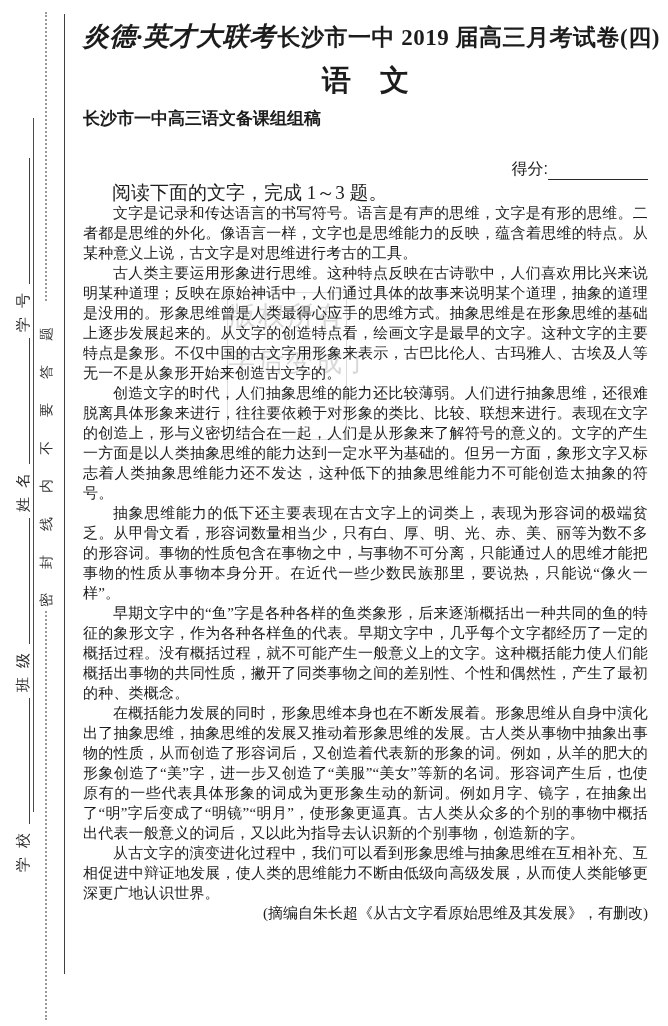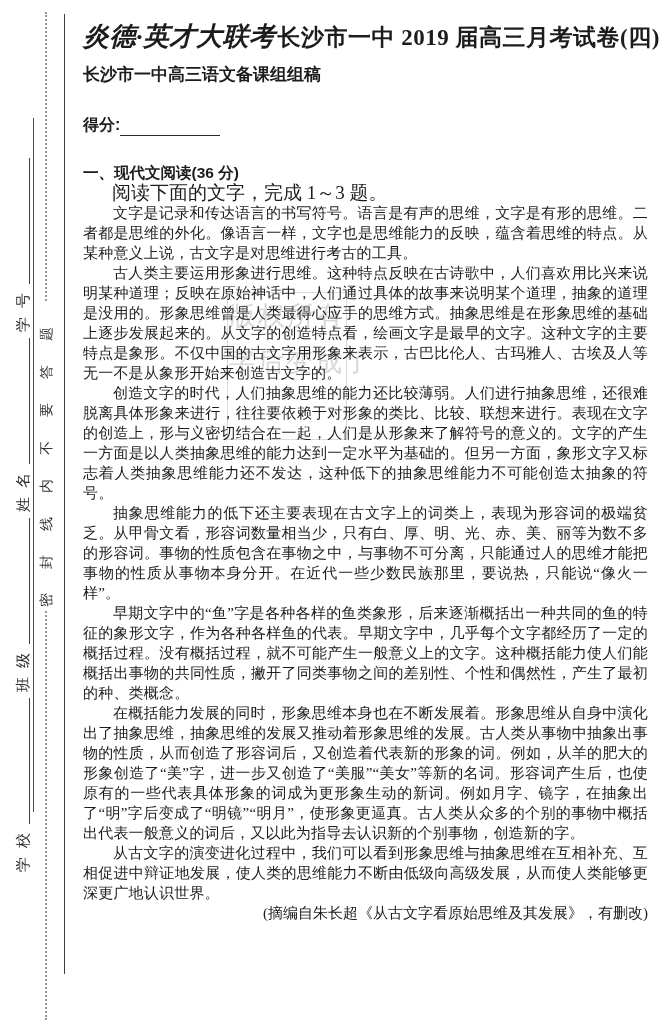--- a/index.html
+++ b/index.html
@@ -26,21 +26,21 @@
   
   .content{position:absolute;left:83px;top:0;width:565px;}
   .exam-header{margin-top:20px;text-align:center;font-weight:700;font-size:23px;
         line-height:34px;white-space:nowrap;letter-spacing:.5px;}
   .exam-header .brand{font-style:italic;font-size:26px;margin-right:2px;
         font-family:"Liberation Serif","DejaVu Serif",serif;}
   .subject{margin:6px 0 0;text-align:center;font-size:29px;line-height:38px;font-weight:700;
         font-family:"Liberation Sans","DejaVu Sans",sans-serif;}
   .subtitle{margin-top:8px;text-align:left;font-size:17px;line-height:24px;font-weight:700;
         font-family:"Liberation Sans","DejaVu Sans",sans-serif;}
-  .score-row{margin-top:28px;height:24px;font-size:16px;font-weight:700;
+  .score-row{margin-top:28px;height:24px;text-align:right;font-size:16px;font-weight:400;
         font-family:"Liberation Sans","DejaVu Sans",sans-serif;padding-right:0;}
   .score-blank{display:inline-block;width:100px;border-bottom:1.5px solid #2a2a2a;height:17px;
         vertical-align:bottom;}
   .exam-info{margin:24px 0 0;font-size:15px;line-height:20px;text-indent:2em;}
   .sec-h2{margin:24px 0 0;font-size:15.5px;line-height:20px;font-weight:700;
         font-family:"Liberation Sans","DejaVu Sans",sans-serif;}
   .sec-h3{margin:0;font-size:15.5px;line-height:20px;font-weight:700;padding-left:29px;
         font-family:"Liberation Sans","DejaVu Sans",sans-serif;}
   .instruction{margin:0;font-size:19px;line-height:20px;padding-left:29px;}
   .body-p{margin:0;font-size:15px;line-height:20px;text-align:justify;text-indent:2em;
@@ -89,29 +89,29 @@
     <div>版权所有</div>
     <div>字后变成了</div>
   </div>
 
   <div class="content">
 
     <div class="exam-header">
       <span class="brand">炎德·英才大联考</span><span>长沙市一中 2019 届高三月考试卷(四)</span>
     </div>
 
+    <div class="subject">语　文</div>
 
     <div class="subtitle">长沙市一中高三语文备课组组稿</div>
 
     <div class="score-row">
       <span>得分:</span><span class="score-blank"></span>
     </div>
 
 
-    <div class="sec-h2">一、现代文阅读(36 分)</div>
     <p class="instruction">阅读下面的文字，完成 1～3 题。</p>
 
     <p class="body-p">文字是记录和传达语言的书写符号。语言是有声的思维，文字是有形的思维。二者都是思维的外化。像语言一样，文字也是思维能力的反映，蕴含着思维的特点。从某种意义上说，古文字是对思维进行考古的工具。</p>
     <p class="body-p">古人类主要运用形象进行思维。这种特点反映在古诗歌中，人们喜欢用比兴来说明某种道理；反映在原始神话中，人们通过具体的故事来说明某个道理，抽象的道理是没用的。形象思维曾是人类最得心应手的思维方式。抽象思维是在形象思维的基础上逐步发展起来的。从文字的创造特点看，绘画文字是最早的文字。这种文字的主要特点是象形。不仅中国的古文字用形象来表示，古巴比伦人、古玛雅人、古埃及人等无一不是从象形开始来创造古文字的。</p>
     <p class="body-p">创造文字的时代，人们抽象思维的能力还比较薄弱。人们进行抽象思维，还很难脱离具体形象来进行，往往要依赖于对形象的类比、比较、联想来进行。表现在文字的创造上，形与义密切结合在一起，人们是从形象来了解符号的意义的。文字的产生一方面是以人类抽象思维的能力达到一定水平为基础的。但另一方面，象形文字又标志着人类抽象思维能力还不发达，这种低下的抽象思维能力不可能创造太抽象的符号。</p>
     <p class="body-p">抽象思维能力的低下还主要表现在古文字上的词类上，表现为形容词的极端贫乏。从甲骨文看，形容词数量相当少，只有白、厚、明、光、赤、美、丽等为数不多的形容词。事物的性质包含在事物之中，与事物不可分离，只能通过人的思维才能把事物的性质从事物本身分开。在近代一些少数民族那里，要说热，只能说“像火一样”。</p>
     <p class="body-p">早期文字中的“鱼”字是各种各样的鱼类象形，后来逐渐概括出一种共同的鱼的特征的象形文字，作为各种各样鱼的代表。早期文字中，几乎每个文字都经历了一定的概括过程。没有概括过程，就不可能产生一般意义上的文字。这种概括能力使人们能概括出事物的共同性质，撇开了同类事物之间的差别性、个性和偶然性，产生了最初的种、类概念。</p>
     <p class="body-p">在概括能力发展的同时，形象思维本身也在不断发展着。形象思维从自身中演化出了抽象思维，抽象思维的发展又推动着形象思维的发展。古人类从事物中抽象出事物的性质，从而创造了形容词后，又创造着代表新的形象的词。例如，从羊的肥大的形象创造了“美”字，进一步又创造了“美服”“美女”等新的名词。形容词产生后，也使原有的一些代表具体形象的词成为更形象生动的新词。例如月字、镜字，在抽象出了“明”字后变成了“明镜”“明月”，使形象更逼真。古人类从众多的个别的事物中概括出代表一般意义的词后，又以此为指导去认识新的个别事物，创造新的字。</p>
     <p class="body-p">从古文字的演变进化过程中，我们可以看到形象思维与抽象思维在互相补充、互相促进中辩证地发展，使人类的思维能力不断由低级向高级发展，从而使人类能够更深更广地认识世界。</p>
 

